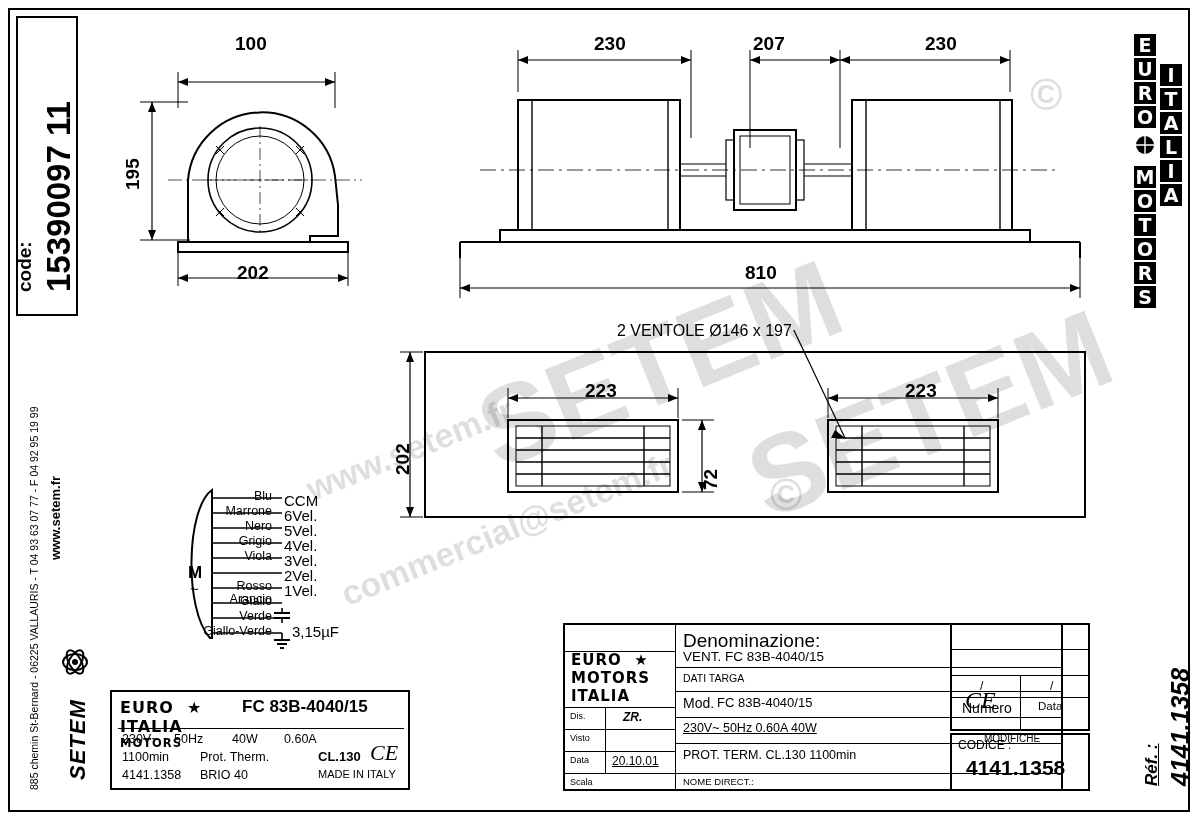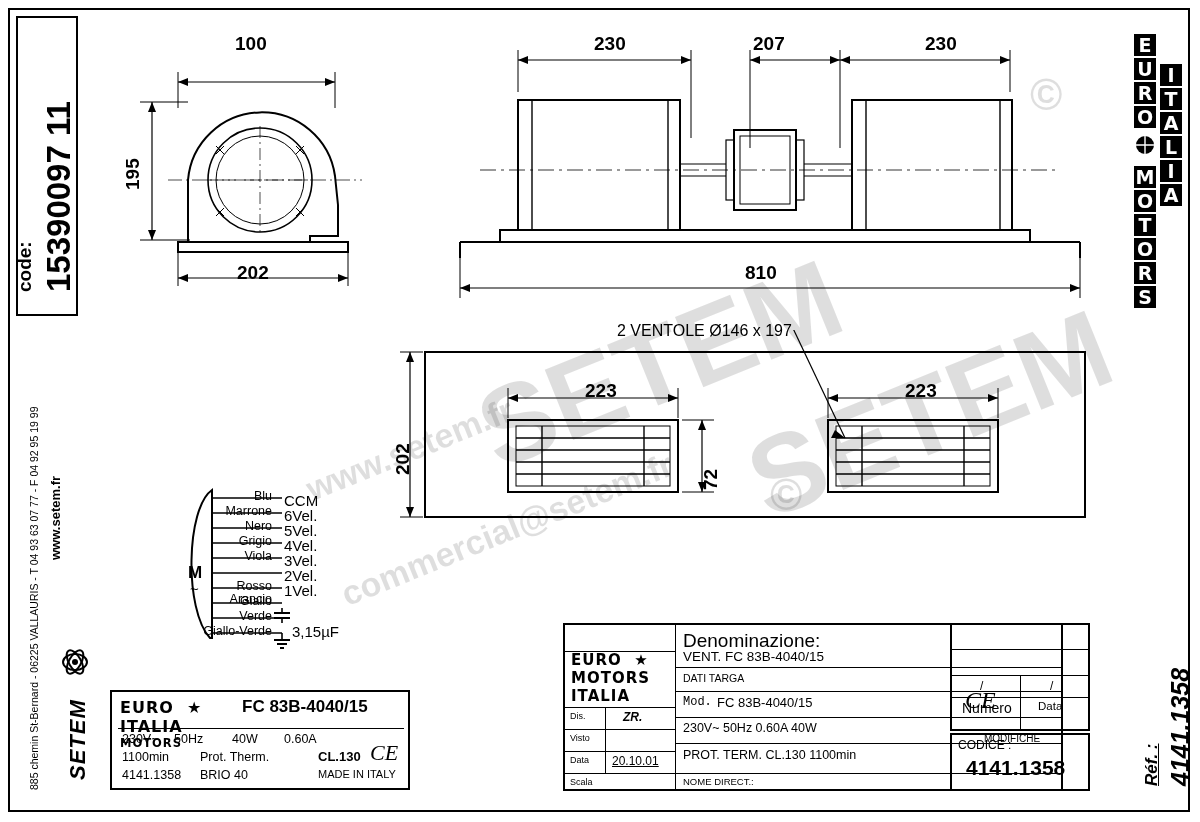--- a/index.html
+++ b/index.html
@@ -396,23 +396,23 @@
     <div style="position:absolute;left:58px;top:152px;font-size:11px;"></div>
 
     <div class="ln h1" style="left:110px;top:42px;width:386px;"></div>
     <div class="ln h1" style="left:110px;top:66px;width:386px;"></div>
     <div class="ln h1" style="left:110px;top:92px;width:386px;"></div>
     <div class="ln h1" style="left:110px;top:118px;width:386px;"></div>
     <div class="ln h1" style="left:110px;top:148px;width:386px;"></div>
     <div style="position:absolute;left:118px;top:5px;font-size:19px;">Denominazione:</div>
     <div style="position:absolute;left:118px;top:24px;font-size:13.5px;">VENT.   FC 83B-4040/15</div>
     <div style="position:absolute;left:118px;top:47px;font-size:10.5px;">DATI  TARGA</div>
-    <div style="position:absolute;left:118px;top:70px;font-size:12px;font-family:Liberation Mono, monospace;">Mod.</div>
+    <div style="position:absolute;left:118px;top:70px;font-size:14px;">Mod.</div>
     <div style="position:absolute;left:152px;top:70px;font-size:13px;">FC 83B-4040/15</div>
-    <div style="position:absolute;left:118px;top:96px;font-size:12.5px;">230V~  50Hz   0.60A    40W</div>
+    <div style="position:absolute;left:118px;top:96px;font-size:12.5px;text-decoration:underline;">230V~  50Hz   0.60A    40W</div>
     <div style="position:absolute;left:118px;top:123px;font-size:12.5px;">PROT. TERM.    CL.130    1100min</div>
     <div class="ce" style="position:absolute;left:400px;top:62px;font-size:24px;">CE</div>
     <div style="position:absolute;left:118px;top:151px;font-size:9.5px;">NOME  DIRECT.:</div>
   </div>
 
   <div class="modif">
     <div class="ln h2" style="left:0;top:0;width:140px;"></div>
     <div class="ln h1" style="left:0;top:26px;width:140px;"></div>
     <div class="ln h1" style="left:0;top:52px;width:140px;"></div>
     <div class="ln h1" style="left:0;top:74px;width:140px;"></div>

